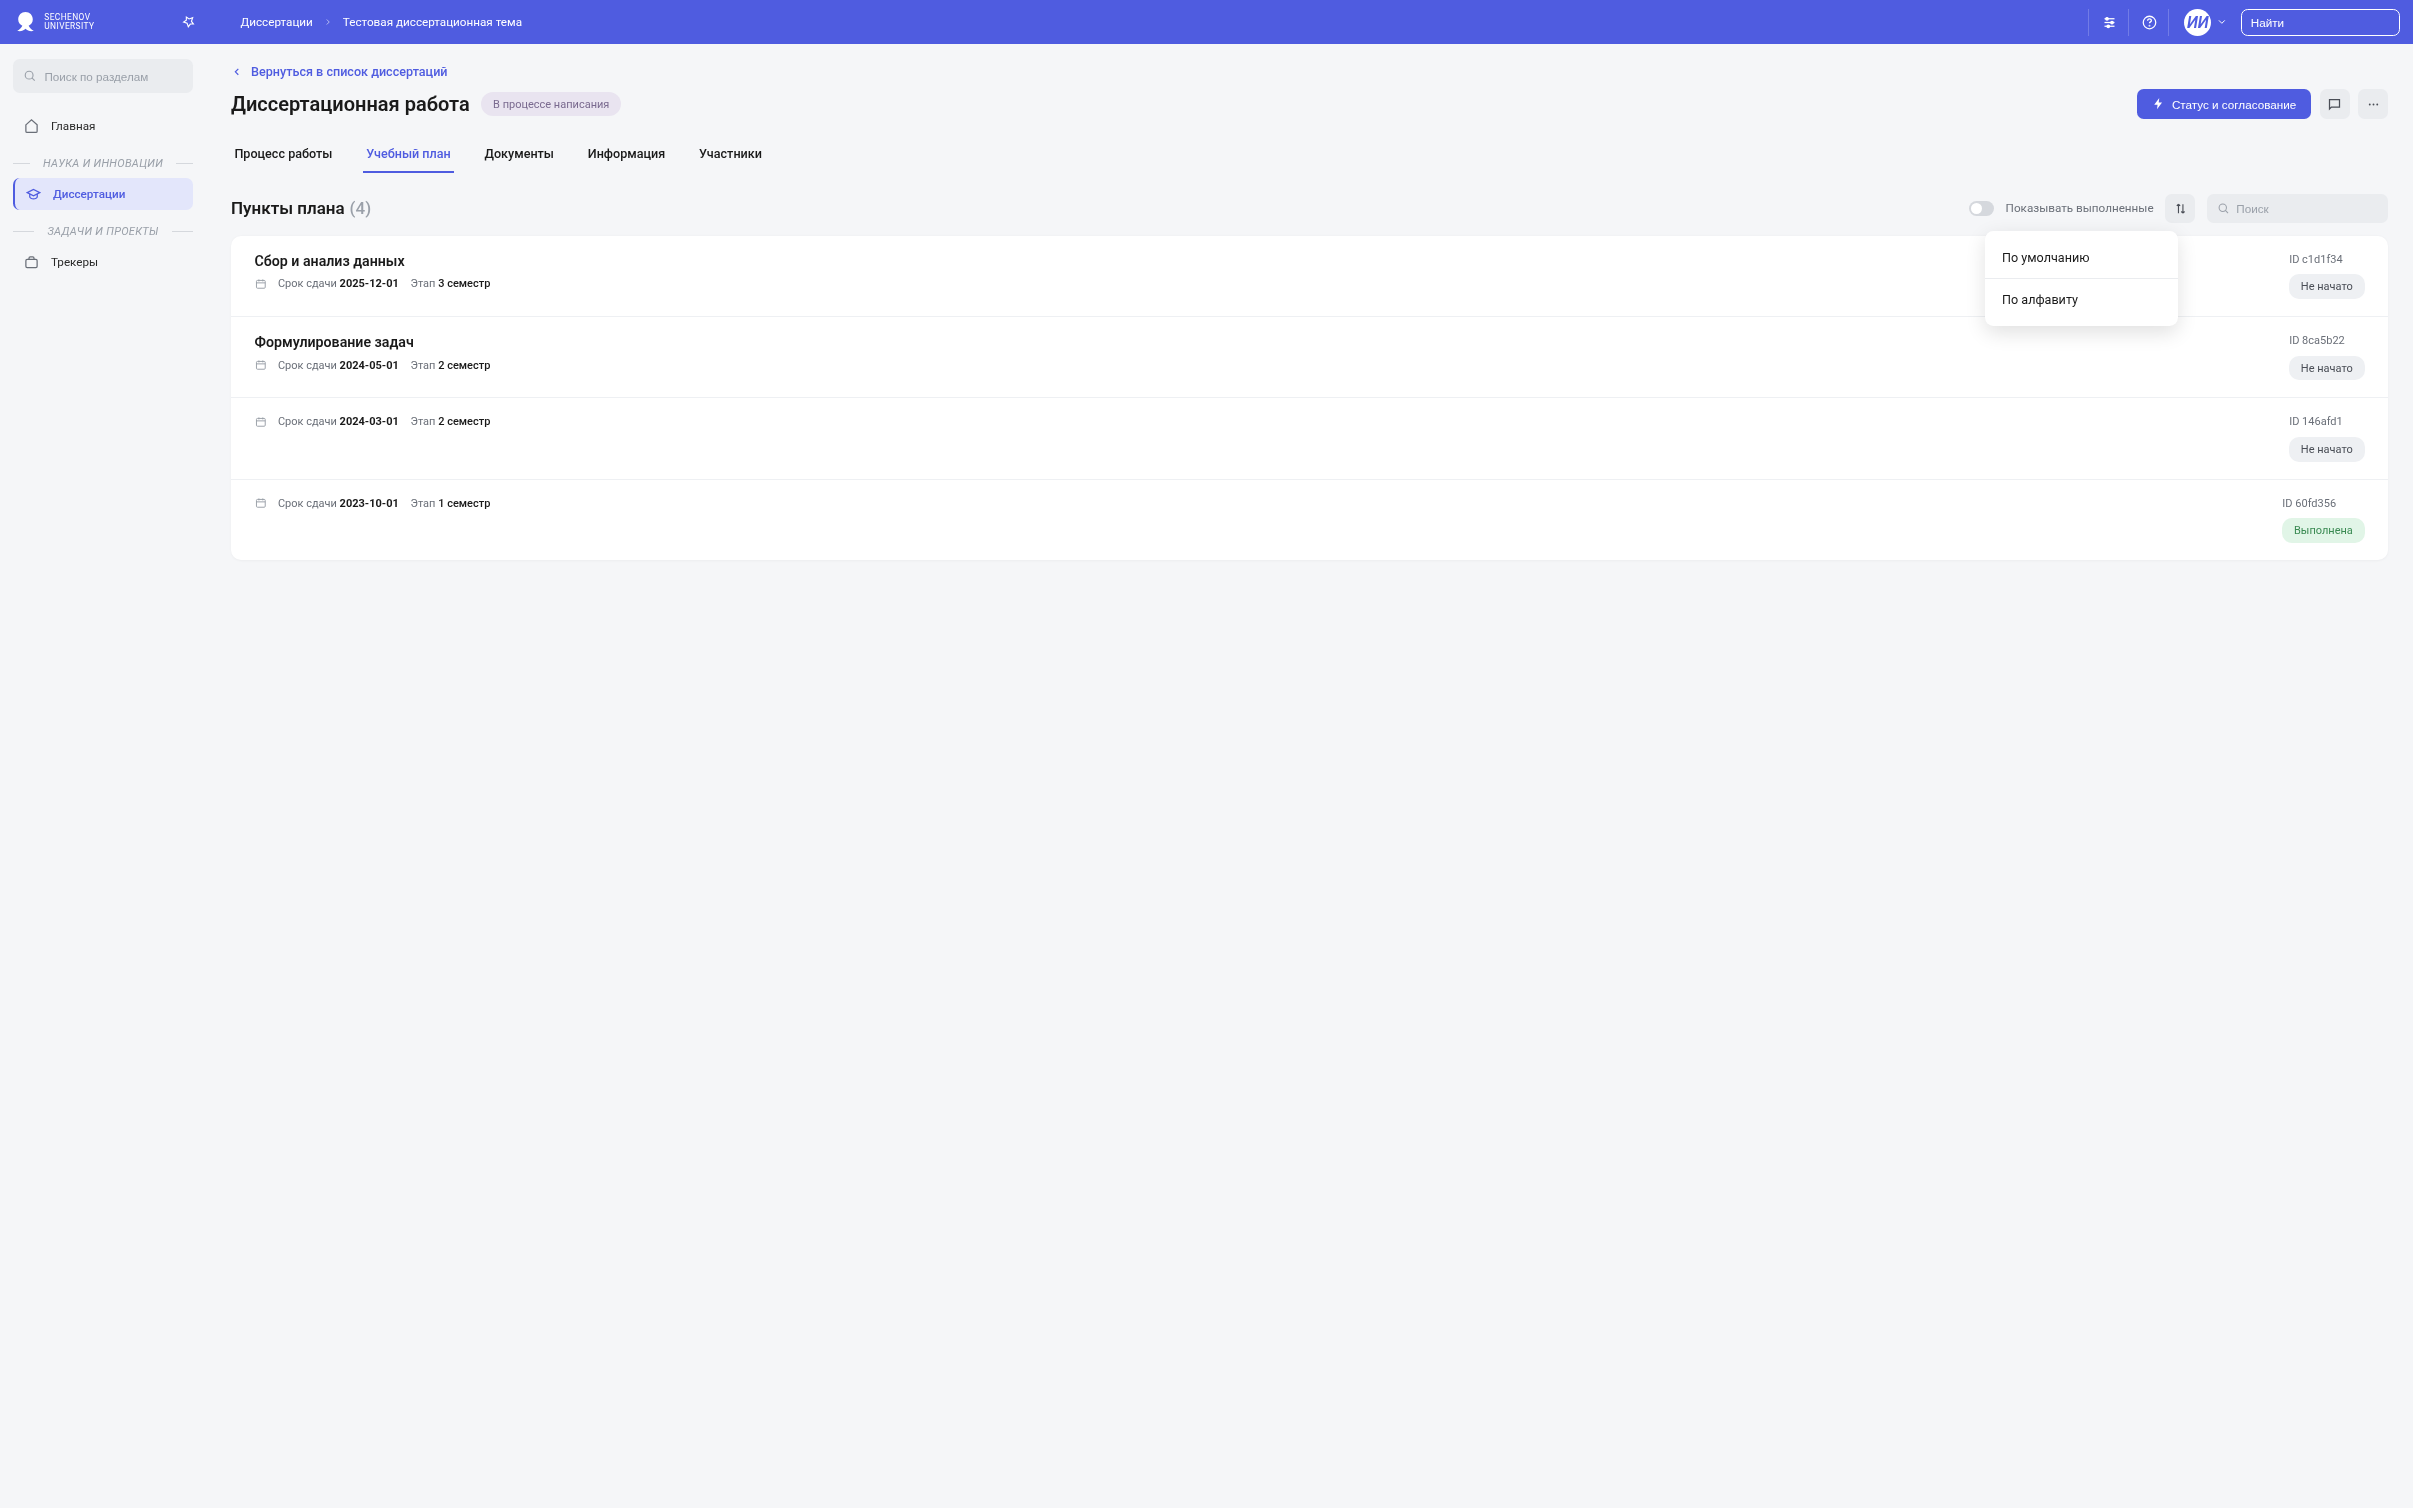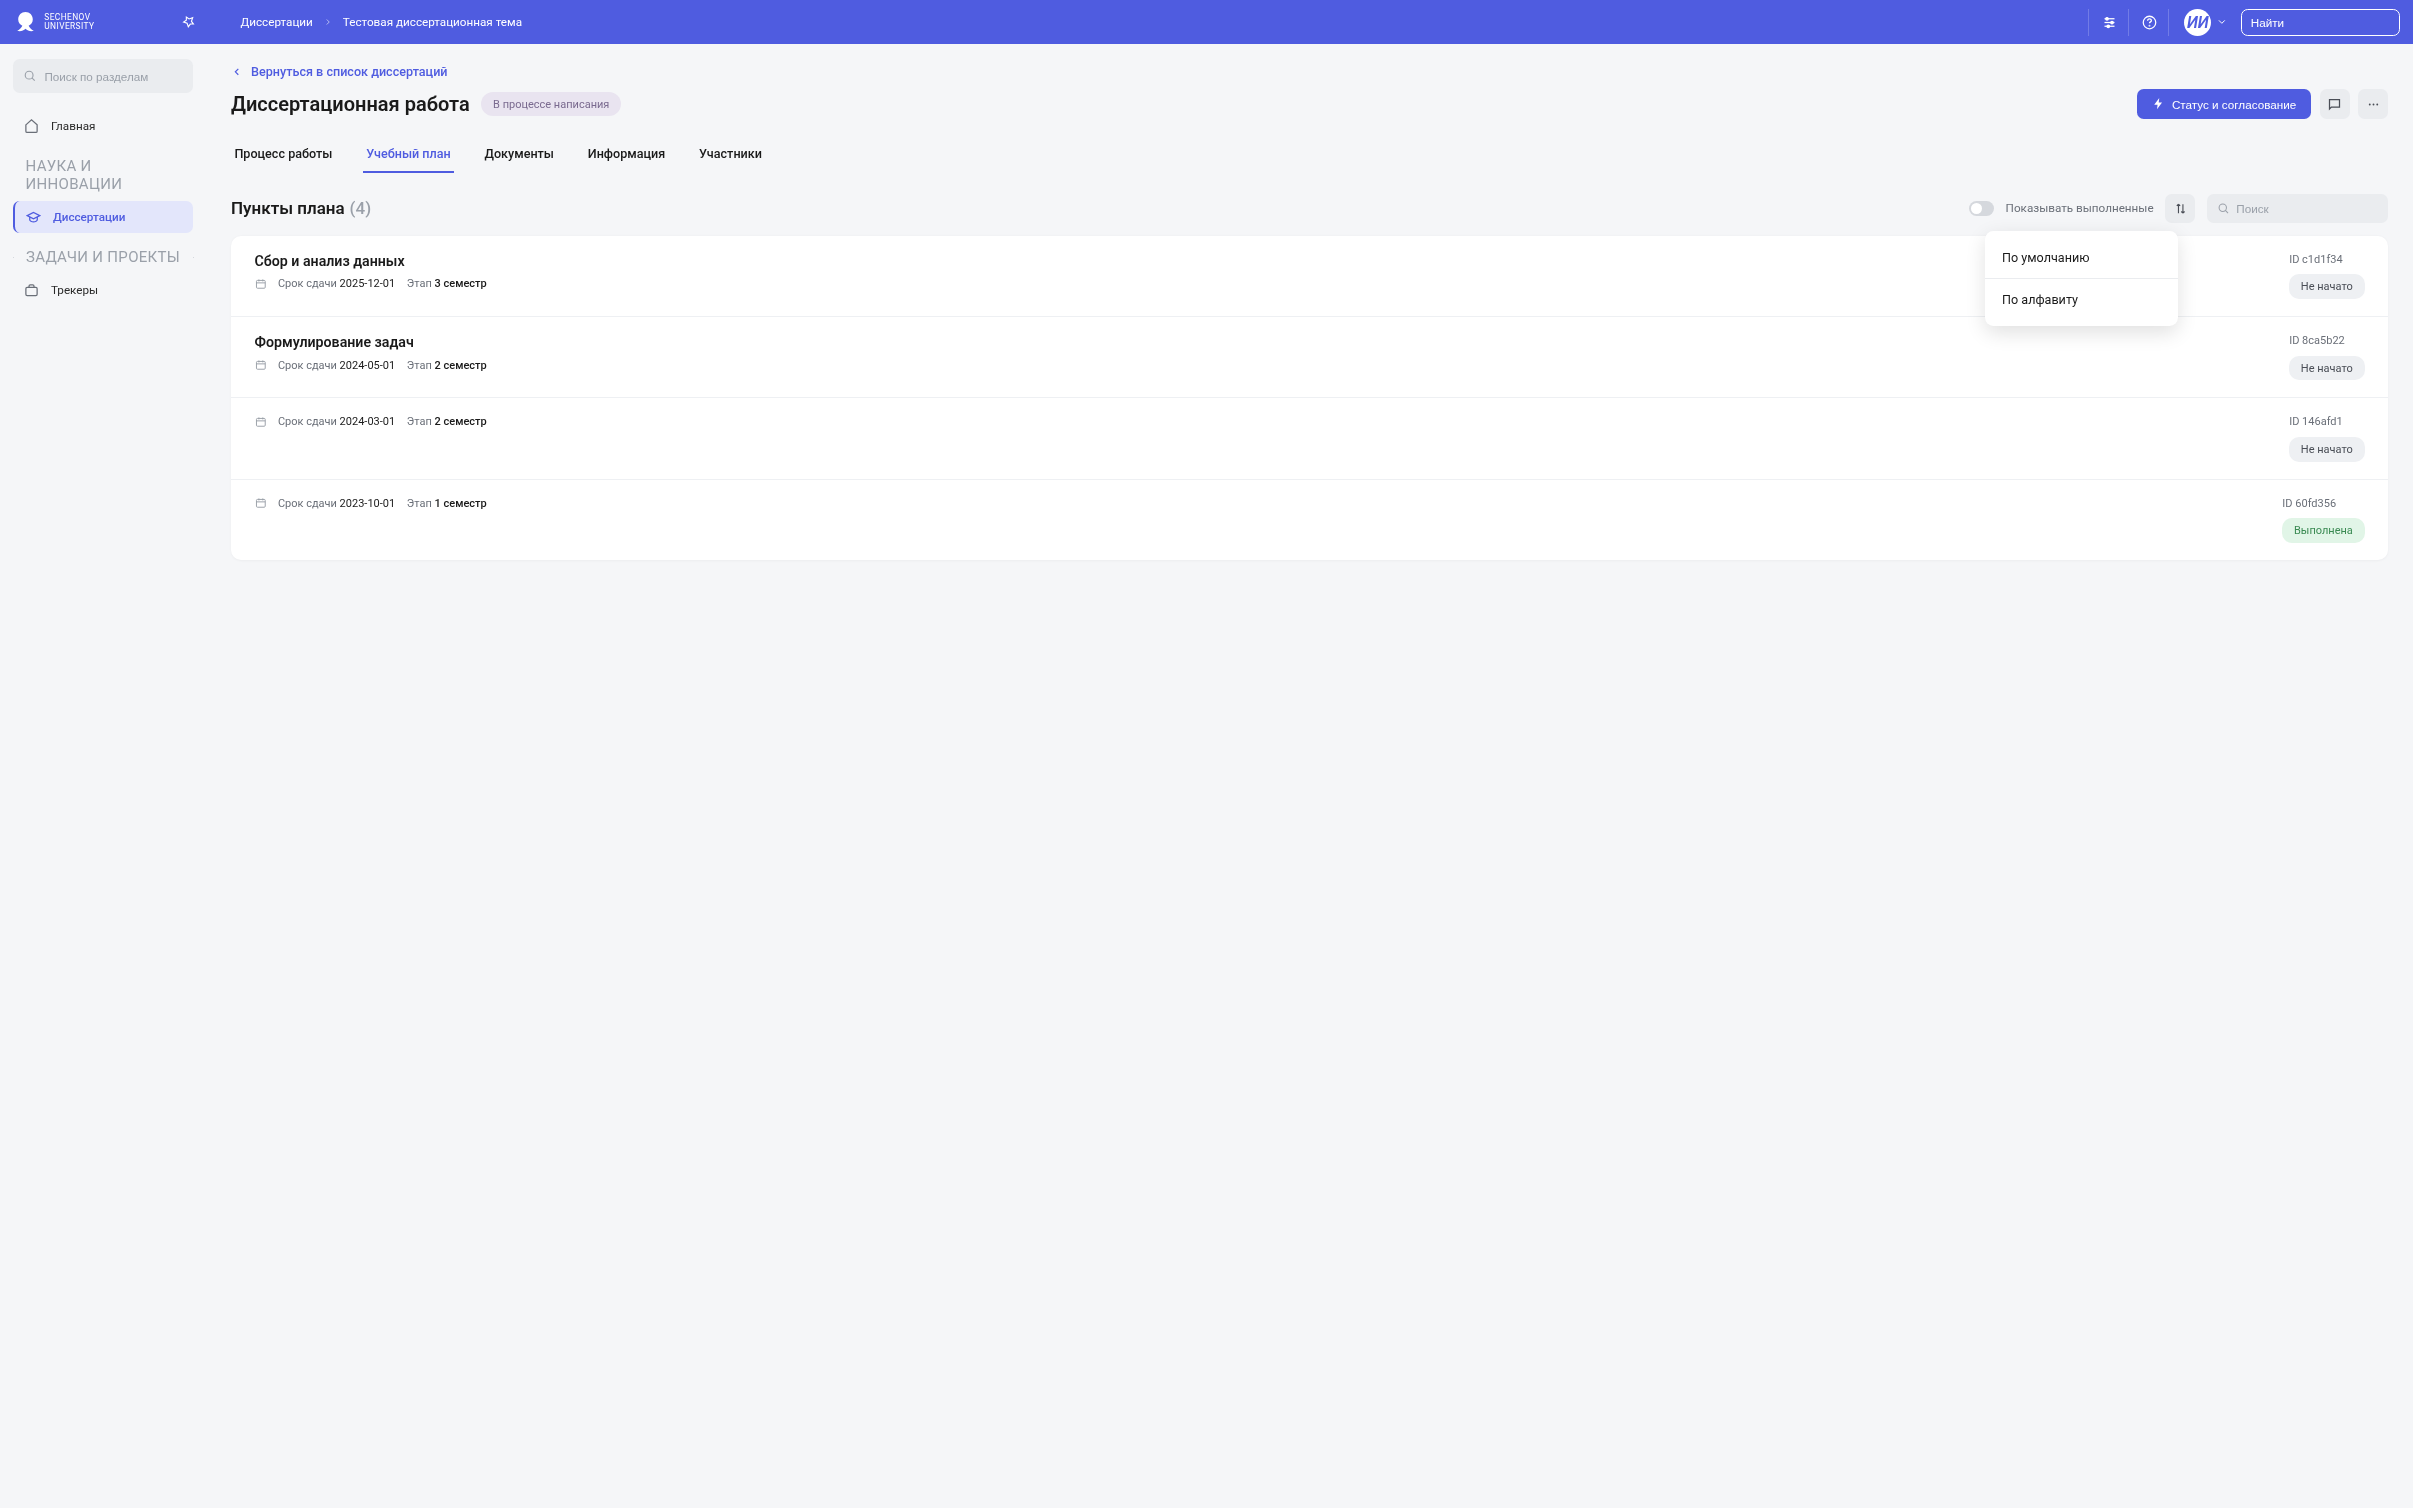--- a/index.html
+++ b/index.html
@@ -20,21 +20,21 @@
     .search-box input { background: transparent; border: none; color: white; outline: none; flex: 1; font-size: 11.7px; }
     .search-box input::placeholder { color: white; }
     
     .layout { display: flex; }
     .sidebar { width: 206px; padding: 15px 12.6px; }
     .sidebar-search { background: #eaecef; border-radius: 6.7px; height: 34px; display: flex; align-items: center; padding: 0 10px; gap: 8.4px; margin-bottom: 17px; }
     .sidebar-search input { background: transparent; border: none; outline: none; flex: 1; font-size: 11.7px; }
     .sidebar-search input::placeholder { color: #9aa0a9; }
     .nav-item { display: flex; align-items: center; gap: 11.7px; padding: 8.4px 11.7px; border-radius: 6.7px; cursor: pointer; font-size: 11.7px; color: #2a2a2a; margin-bottom: 3.4px; }
     .nav-item.active { background: #e3e6fb; color: #4f5ce0; border-left: 2.5px solid #4f5ce0; font-weight: 500; }
-    .nav-section { display: flex; align-items: center; gap: 13px; margin: 15px 0 8.4px; color: #9aa0a9; font-size: 15px; letter-spacing: 0.3px; }
+    .nav-section { display: flex; align-items: center; gap: 13px; margin: 15px 0 8.4px; color: #9aa0a9; font-size: 11px; letter-spacing: 0.3px; font-style: italic; }
     .nav-section .line { flex: 1; height: 0.8px; background: #d5d8dd; }
     
     .main { flex: 1; padding: 20px 25px; }
     .back-link { display: inline-flex; align-items: center; gap: 8.4px; color: #4f5ce0; font-size: 12.6px; font-weight: 500; cursor: pointer; margin-bottom: 10px; }
     .page-header { display: flex; align-items: center; gap: 11.7px; margin-bottom: 17px; }
     .page-title { font-size: 20px; font-weight: 600; }
     .status-pill { background: #e9e4f0; color: #7a6a8f; padding: 5.9px 11.7px; border-radius: 15px; font-size: 11px; }
     .header-actions { margin-left: auto; display: flex; gap: 8.4px; }
     .btn-primary { background: #4f5ce0; color: white; border: none; padding: 8.4px 15px; border-radius: 6.7px; font-size: 11.7px; font-weight: 500; cursor: pointer; display: flex; align-items: center; gap: 6.7px; }
     .btn-icon { width: 30px; height: 30px; background: #eaecef; border: none; border-radius: 6.7px; display: flex; align-items: center; justify-content: center; cursor: pointer; }
@@ -59,21 +59,21 @@
     .dropdown { position: absolute; top: 37px; right: 210px; background: white; border-radius: 8.4px; box-shadow: 0 6.7px 20px rgba(0,0,0,0.12); width: 193px; padding: 5px 0; z-index: 10; }
     .dropdown-item { padding: 13.4px 17px; font-size: 12.6px; cursor: pointer; }
     .dropdown-item:first-child { border-bottom: 0.8px solid #eaecef; }
     
     .card { background: white; border-radius: 10px; box-shadow: 0 0.8px 2.5px rgba(0,0,0,0.04); }
     .plan-item { padding: 17px 23.5px; border-bottom: 0.8px solid #eef0f3; display: flex; justify-content: space-between; gap: 17px; }
     .plan-item:last-child { border-bottom: none; }
     .plan-left { flex: 1; }
     .plan-title { font-size: 14.2px; font-weight: 600; margin-bottom: 8.4px; }
     .plan-meta { display: flex; align-items: center; gap: 11.7px; font-size: 11px; color: #6a6f78; }
-    .plan-meta .date { color: #1a1a1a; font-weight: 400; }
+    .plan-meta .date { color: #1a1a1a; font-weight: 700; }
     .plan-meta .stage-val { color: #1a1a1a; font-weight: 500; }
     .plan-right { display: flex; flex-direction: column; align-items: flex-start; gap: 8.4px; }
     .plan-id { font-size: 11px; color: #6a6f78; }
     .status-badge { padding: 5.9px 11.7px; border-radius: 10px; font-size: 11px; }
     .status-notstarted { background: #eef0f3; color: #4a4e56; }
     .status-done { background: #e1f5e7; color: #3a8a52; }
     
     svg { flex-shrink: 0; }
   </style>
 </head>

